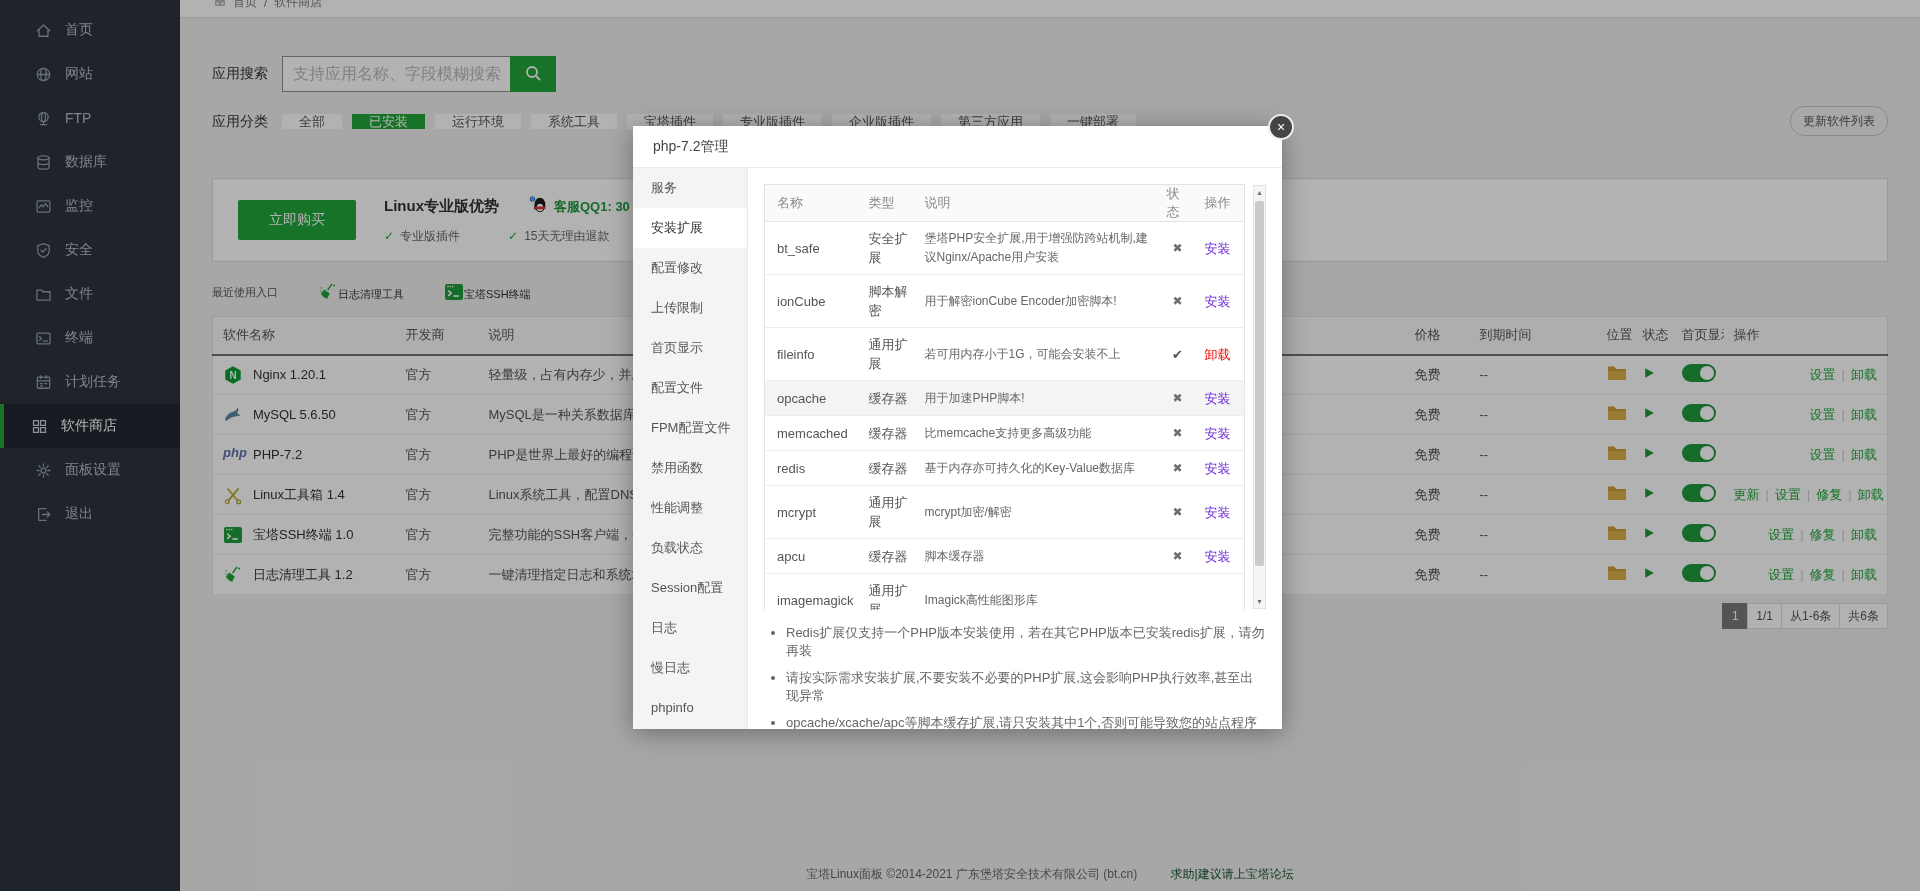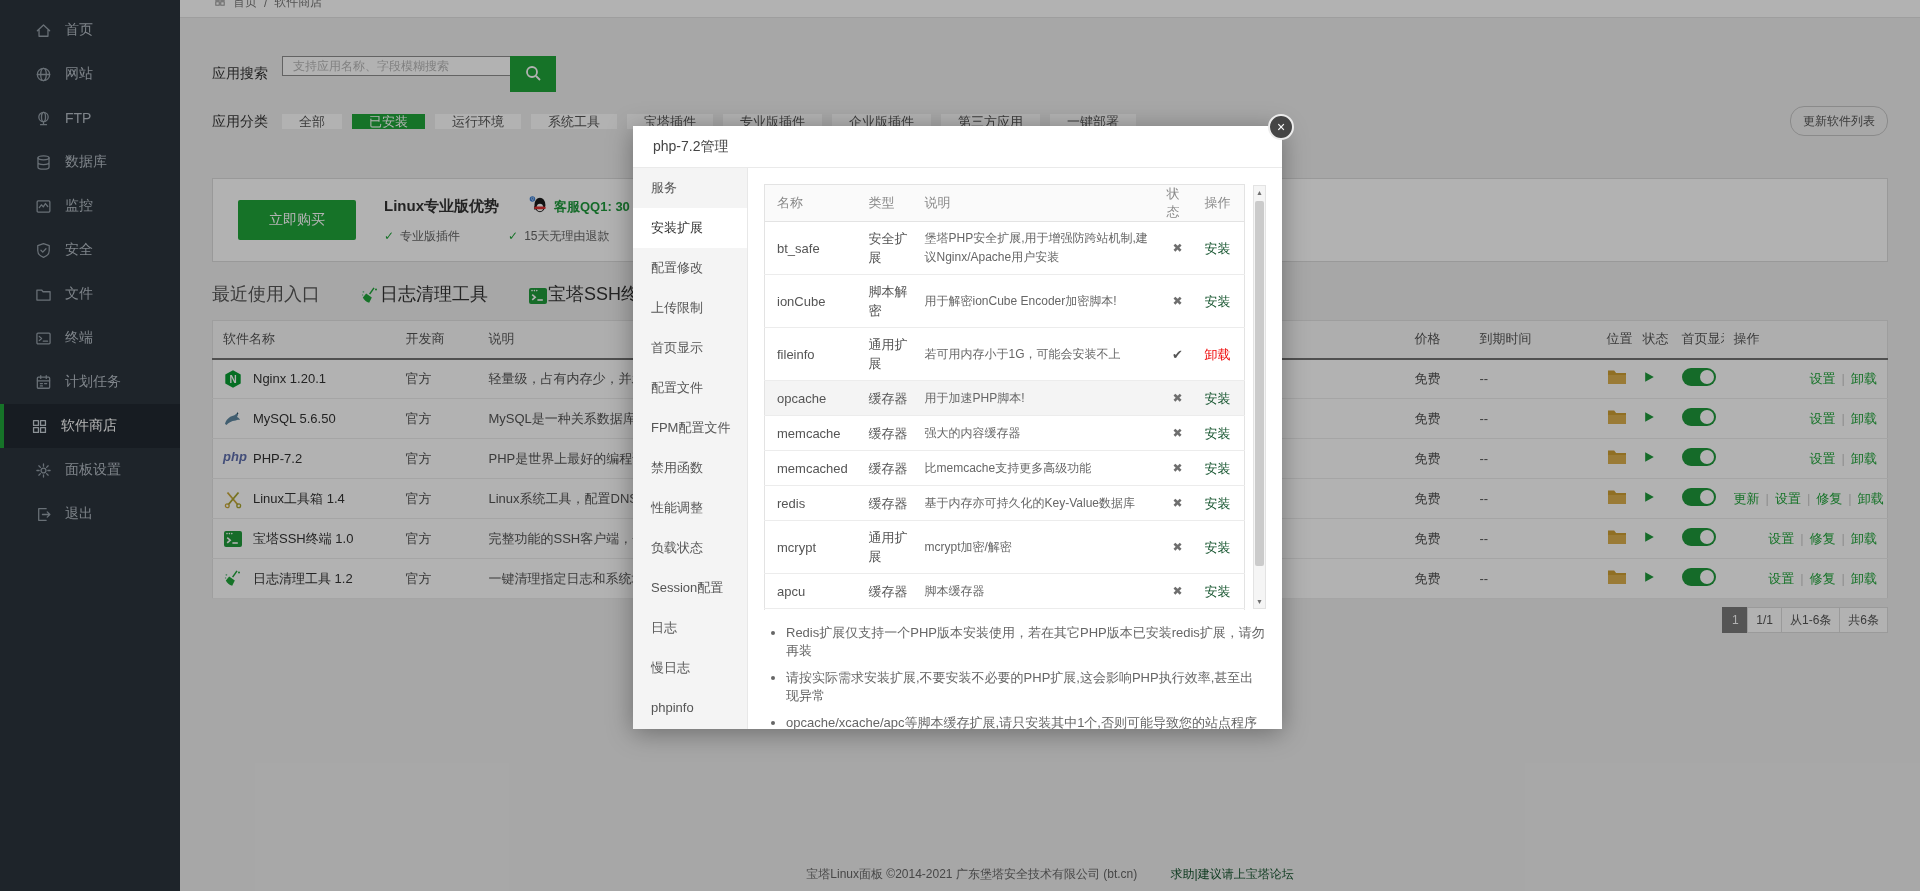--- a/index.html
+++ b/index.html
@@ -21,22 +21,22 @@
   .breadcrumb-bar { height:30px; margin-top:-12px; background:#fff; border-bottom:1px solid #e3e3e3;
                     display:flex; align-items:center; gap:7px; padding-left:34px; font-size:12px; color:#777; }
   .bc-icon svg { width:12px; height:12px; stroke:#999; fill:none; stroke-width:1.4; }
   .bc-link { color:#777; text-decoration:none; cursor:pointer; }
 
   .content { padding:0 32px; }
   .row-label { font-size:14px; color:#333; margin-right:14px; flex-shrink:0; }
 
   .search-row { margin-top:38px; display:flex; align-items:center; }
   .search-box { display:flex; }
-  .search-input { width:228px; height:20px; border:1px solid #8f8f8f; border-right:none; padding:0 10px;
-                  font-size:12px; color:#333; outline:none; background:#fff; }
+  .search-input { width:228px; height:36px; border:1px solid #8f8f8f; border-right:none; padding:0 10px;
+                  font-size:16px; color:#333; outline:none; background:#fff; }
   .search-input::placeholder { color:#b9b9b9; }
   .search-btn { width:46px; height:36px; background:#20a53a; border:none; cursor:pointer;
                 display:flex; align-items:center; justify-content:center; }
 
   .cat-row { margin-top:16px; display:flex; align-items:center; position:relative; }
   .cat-tab { height:28px; line-height:28px; padding:0 17px; background:#fff; color:#555; font-size:13px;
              margin-right:10px; cursor:pointer; }
   .cat-tab.active { background:#20a53a; color:#fff; }
   .update-btn { position:absolute; right:0; top:-2px; height:30px; padding:0 12px; background:#f1f1f1;
                 border:1px solid #c6c6c6; border-radius:14px; font-size:12px; color:#555; cursor:pointer; }
@@ -44,21 +44,21 @@
   .banner { margin-top:42px; height:84px; background:#fff; border:1px solid #dcdcdc; display:flex; align-items:center; }
   .buy-btn { width:118px; height:40px; background:#20a53a; color:#fff; border:none; font-size:14px;
              margin:0 28px 0 25px; border-radius:2px; cursor:pointer; flex-shrink:0; }
   .banner-top { display:flex; align-items:center; }
   .banner-title { font-size:15px; font-weight:bold; color:#333; margin-right:30px; }
   .qq-icon svg { width:19px; height:19px; margin-right:6px; }
   .qq-text { color:#1f9a3c; font-weight:bold; font-size:13px; white-space:nowrap; }
   .banner-feats { margin-top:10px; font-size:12px; color:#666; display:flex; gap:48px; }
   .feat-check { color:#20a53a; margin-right:6px; font-size:12px; }
 
-  .recent-row { margin-top:20px; display:flex; align-items:center; gap:40px; font-size:18px; color:#555; }
+  .recent-row { margin-top:20px; display:flex; align-items:center; gap:40px; font-size:11px; color:#555; }
   .tool-chip { display:flex; align-items:flex-end; color:#333; cursor:pointer; }
   .tool-chip svg, .cell-appicon svg { width:20px; height:20px; }
 
   table.sw-table { margin-top:14px; width:100%; border-collapse:collapse; background:#fff; font-size:13px;
                    color:#555; border:1px solid #e3e3e3; table-layout:fixed; }
   .sw-table th { height:38px; font-weight:normal; color:#555; text-align:left; padding:0 10px;
                  background:#fafafa; border-bottom:2px solid #737373; overflow:hidden; white-space:nowrap; }
   .sw-table td { height:40px; padding:0 10px; border-bottom:1px solid #ededed; overflow:hidden; white-space:nowrap; }
   .cell-name { display:flex; align-items:center; gap:10px; color:#333; }
   .php-badge { font-style:italic; font-weight:bold; color:#5f6fae; font-size:13px; }
@@ -97,21 +97,21 @@
                     table-layout:fixed; }
   .ext-table th { height:37px; font-weight:normal; color:#888; text-align:left; padding:0 8px;
                   background:#fafafa; border-bottom:1px solid #e3e3e3; }
   .ext-table td { padding:7px 8px; border-bottom:1px solid #ececec; line-height:19px; vertical-align:middle; }
   .ext-table .c-first { padding-left:12px; }
   .ext-desc { font-size:12px; color:#666; }
   .ext-row.highlight { background:#f4f4f4; }
   .c-status { text-align:center; }
   .st-cross { color:#6e6e6e; font-weight:bold; font-size:12px; }
   .st-check { color:#555; font-size:13px; }
-  .ext-install { color:#14532d; cursor:pointer; }
+  .ext-install { color:#6d28d9; cursor:pointer; }
   .ext-uninstall { color:#ef0808; cursor:pointer; }
 
   .scrollbar { position:absolute; right:0; top:1px; bottom:1px; width:13px; background:#f5f5f5;
                border:1px solid #e3e3e3; }
   .sb-arrow { position:absolute; left:0; right:0; height:13px; font-size:7px; color:#707070;
               text-align:center; line-height:13px; cursor:pointer; }
   .sb-up { top:0; } .sb-down { bottom:0; }
   .sb-thumb { position:absolute; left:1px; right:1px; top:15px; height:365px; background:#cbcbcb;
               border-radius:2px; cursor:pointer; }
 
@@ -625,27 +625,20 @@
                   <td><a class="ext-uninstall">卸载</a></td>
                 </tr>
                 <tr class="ext-row highlight">
                   <td class="c-first">opcache</td>
                   <td>缓存器</td>
                   <td class="ext-desc">用于加速PHP脚本!</td>
                   <td class="c-status"><span class="st-cross">✖</span></td>
                   <td><a class="ext-install">安装</a></td>
                 </tr>
                 <tr class="ext-row">
-                  <td class="c-first">memcache</td>
-                  <td>缓存器</td>
-                  <td class="ext-desc">强大的内容缓存器</td>
-                  <td class="c-status"><span class="st-cross">✖</span></td>
-                  <td><a class="ext-install">安装</a></td>
-                </tr>
-                <tr class="ext-row">
                   <td class="c-first">memcached</td>
                   <td>缓存器</td>
                   <td class="ext-desc">比memcache支持更多高级功能</td>
                   <td class="c-status"><span class="st-cross">✖</span></td>
                   <td><a class="ext-install">安装</a></td>
                 </tr>
                 <tr class="ext-row">
                   <td class="c-first">redis</td>
                   <td>缓存器</td>
                   <td class="ext-desc">基于内存亦可持久化的Key-Value数据库</td>

